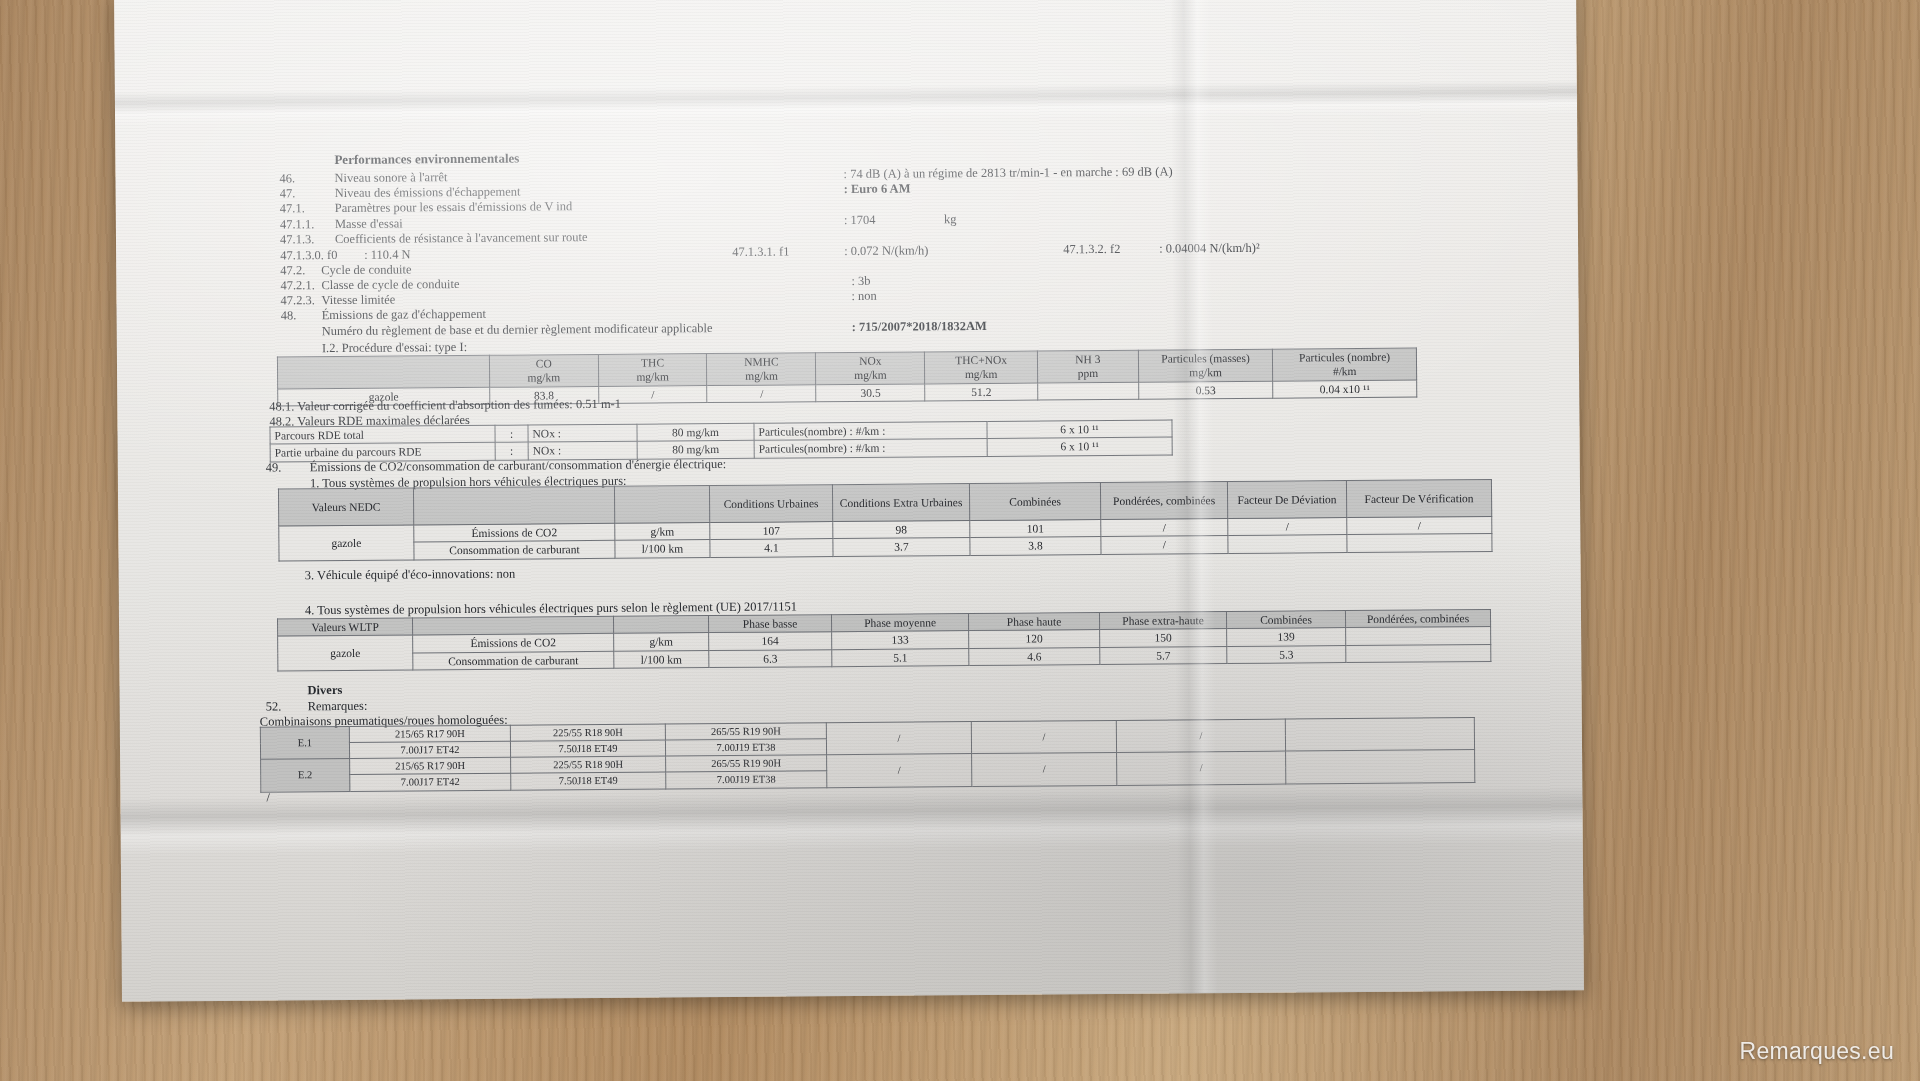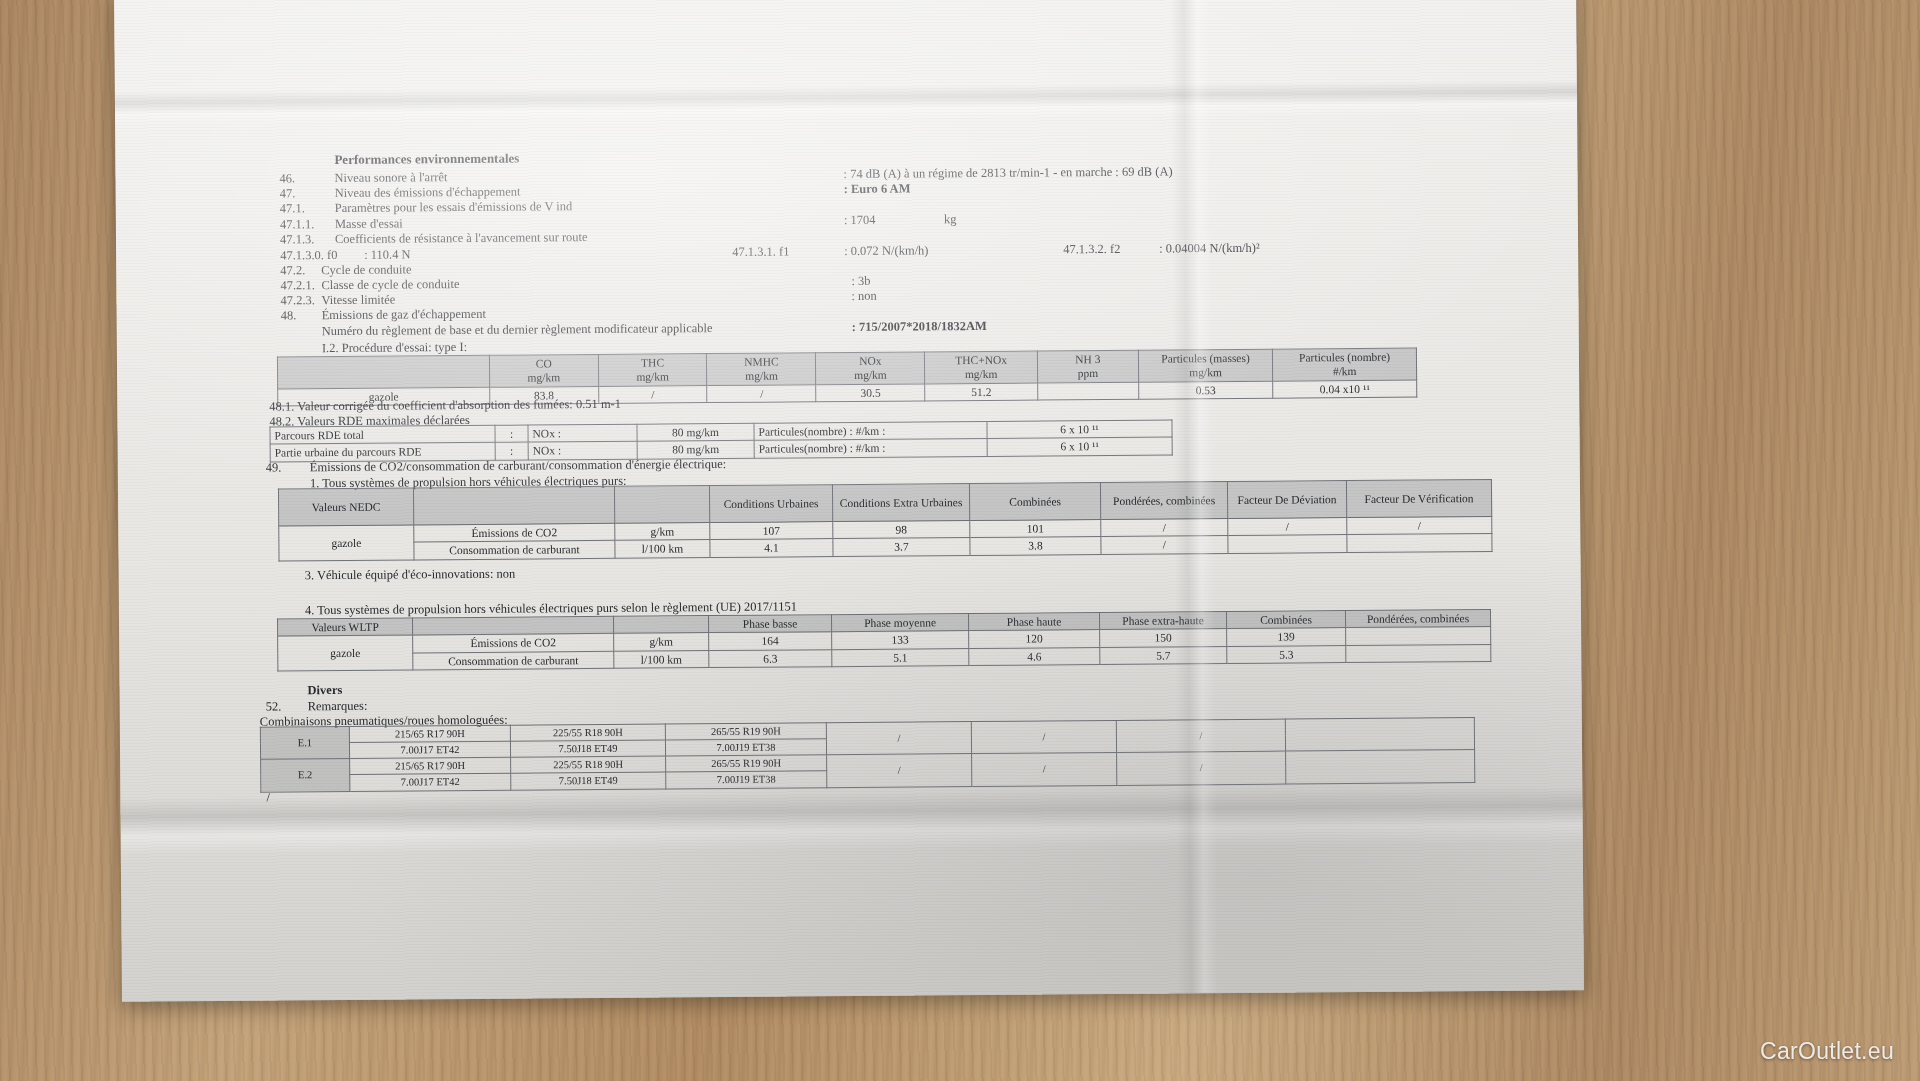--- a/index.html
+++ b/index.html
@@ -372,13 +372,13 @@
     <div class="row" style="left:146px; top:800px;">/</div>
   </div>
 
   <div class="fold-h" style="top:100px;"></div>
   <div class="fold-h" style="top:806px; height:58px;"></div>
   <div class="fold-v" style="left:1056px;"></div>
   <div class="sheen"></div>
   <div class="grain"></div>
 </div>
 
-<div class="watermark">CarOutlet.eu</div>
+<div class="watermark">Remarques.eu</div>
 
 </body></html>

